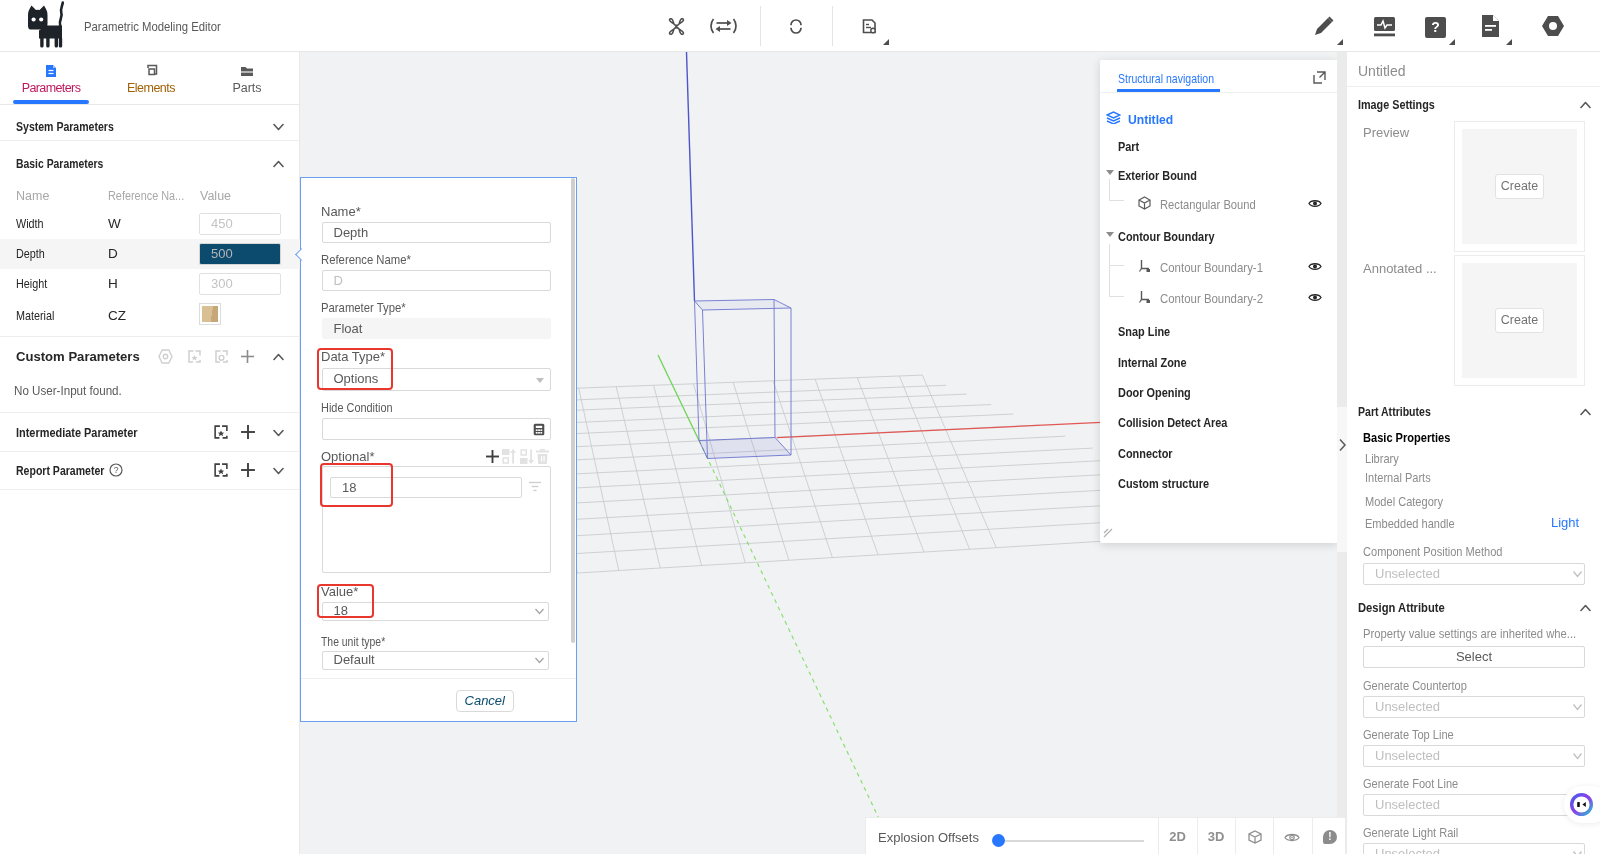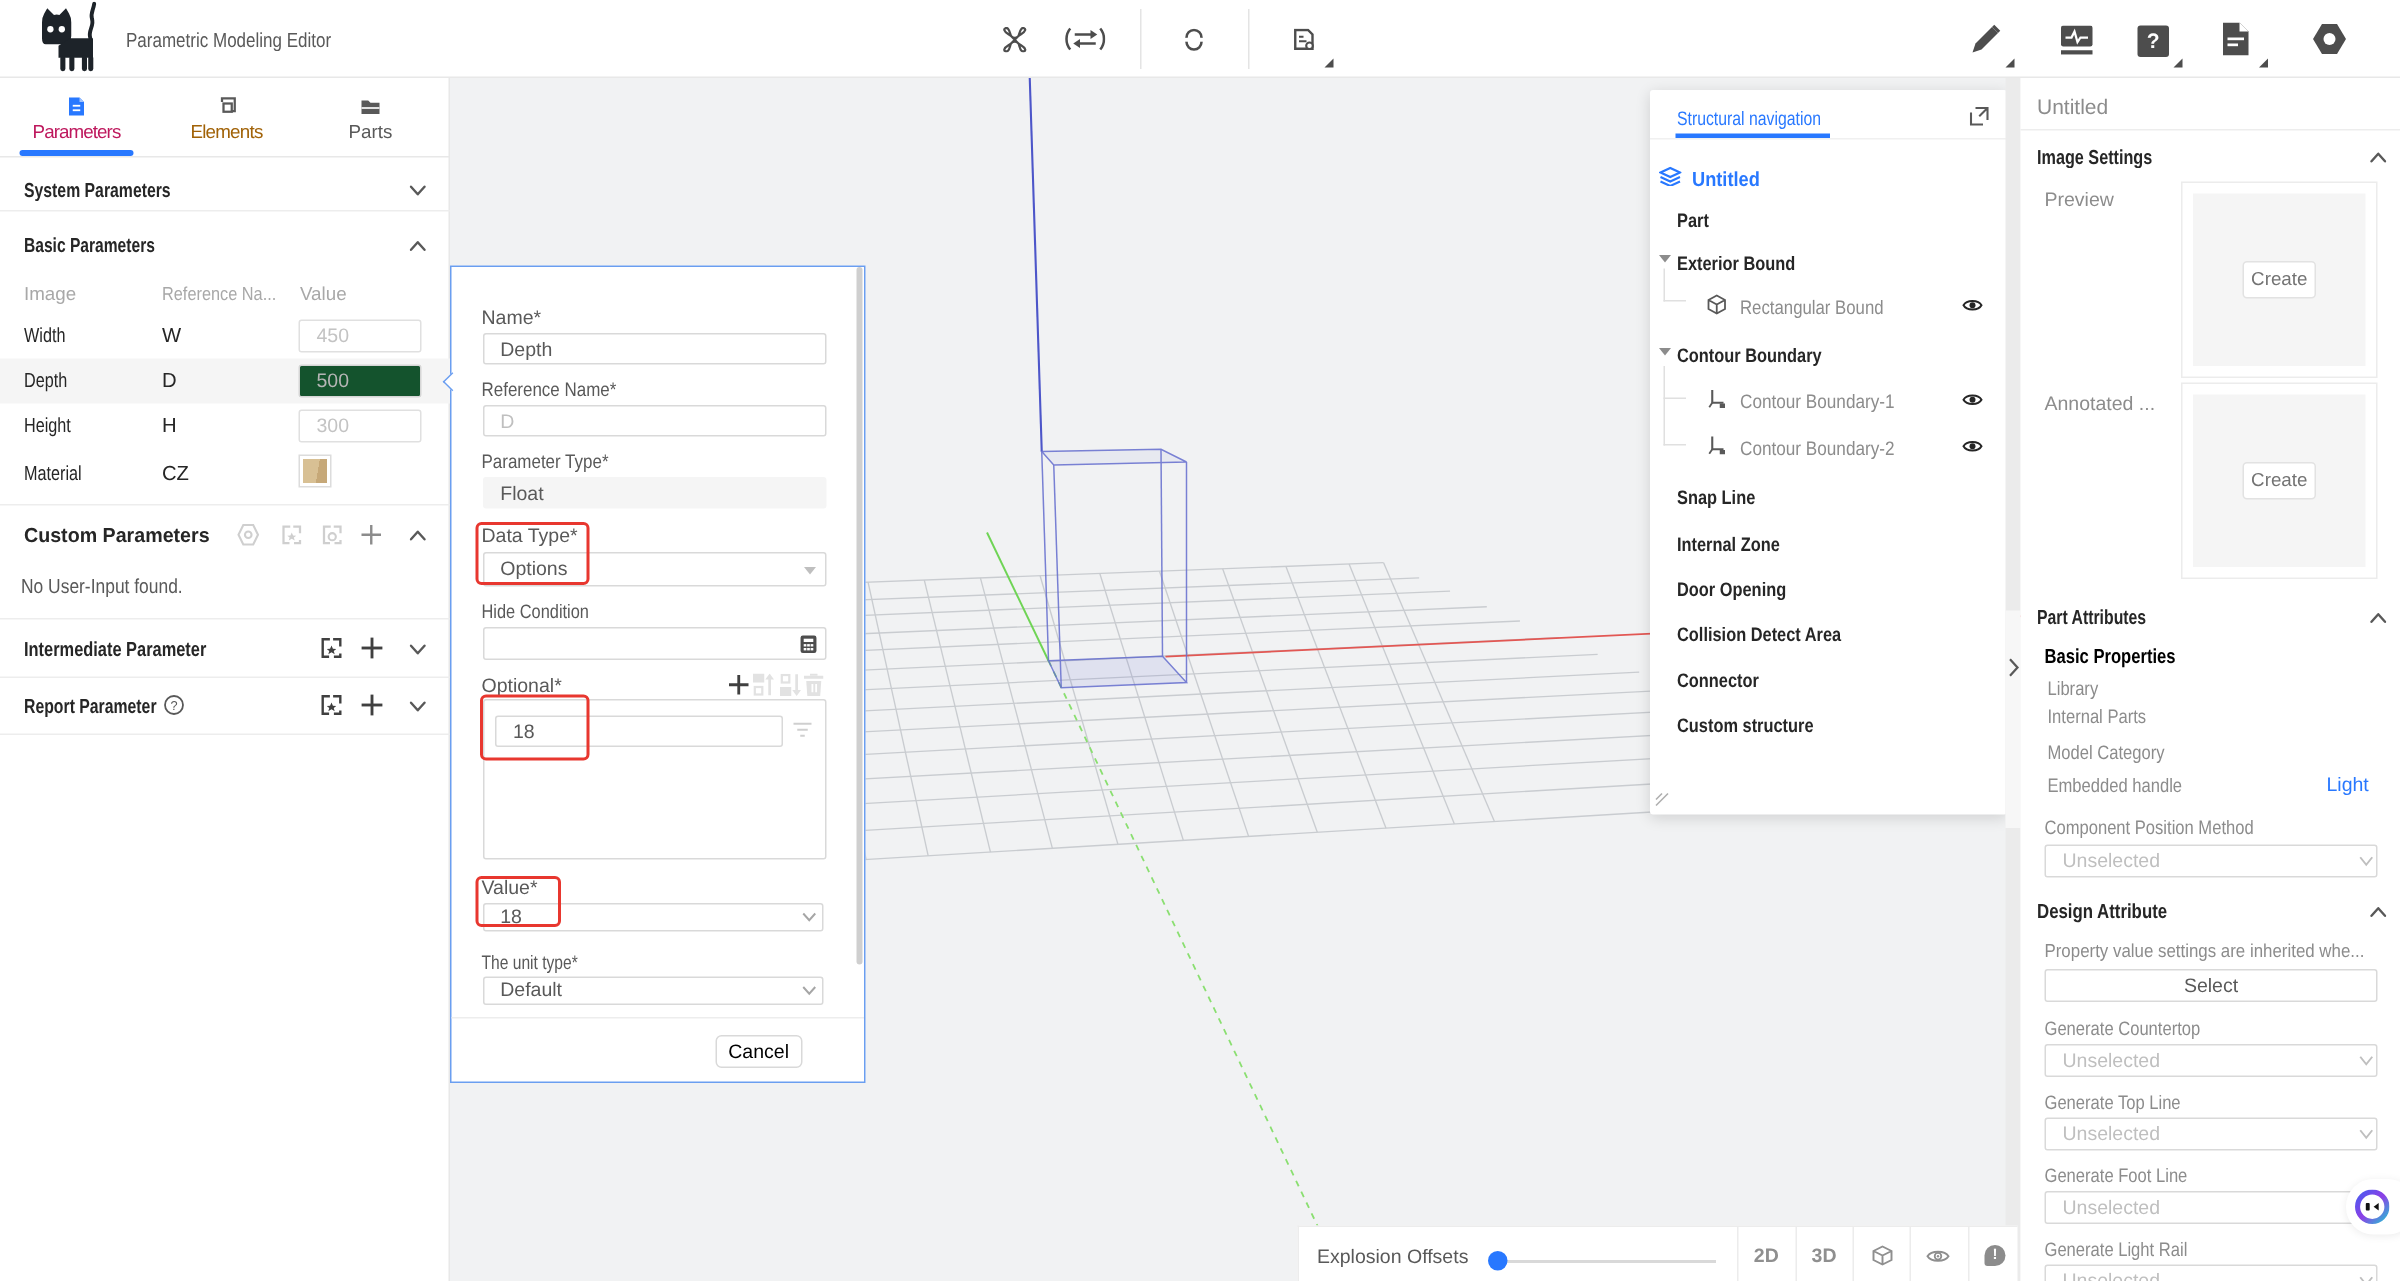--- a/index.html
+++ b/index.html
@@ -141,31 +141,31 @@
 
  <div class="abs" style="left:16px;top:67px;font-size:13.5px;font-weight:bold;color:#262626;transform:scaleX(.78);transform-origin:0 50%;">System Parameters</div>
  <svg class="abs" style="left:273px;top:70px;" width="11" height="11" viewBox="0 0 11 11">
       <path d="M1 2.5 L5.5 7.5 L10 2.5" fill="none" stroke="#595959" stroke-width="1.6" stroke-linecap="round" stroke-linejoin="round"></path>
     </svg>
  <div class="abs" style="left:0;top:88px;width:300px;height:1px;background:#ededed;"></div>
  <div class="abs" style="left:16px;top:104px;font-size:13.5px;font-weight:bold;color:#262626;transform:scaleX(.77);transform-origin:0 50%;">Basic Parameters</div>
  <svg class="abs" style="left:273px;top:107px;" width="11" height="11" viewBox="0 0 11 11">
       <path d="M1 7.5 L5.5 2.5 L10 7.5" fill="none" stroke="#595959" stroke-width="1.6" stroke-linecap="round" stroke-linejoin="round"></path>
     </svg>
- <div class="abs" style="left:16px;top:137px;font-size:12.5px;color:#a8a8a8;">Image</div>
+ <div class="abs" style="left:16px;top:137px;font-size:12.5px;color:#a8a8a8;">Name</div>
  <div class="abs" style="left:108px;top:137px;font-size:12.5px;color:#a8a8a8;transform:scaleX(.87);transform-origin:0 50%;">Reference Na...</div>
  <div class="abs" style="left:200px;top:137px;font-size:12.5px;color:#a8a8a8;">Value</div>
 
  <div class="abs" style="left:0;top:187px;width:300px;height:30px;background:#f5f5f5;"></div>
  <div class="abs" style="left:16px;top:164px;font-size:13.5px;color:#262626;transform:scaleX(.8);transform-origin:0 50%;">Width</div>
  <div class="abs" style="left:108px;top:164px;font-size:13.5px;color:#262626;">W</div>
  <div class="abs" style="left:199px;top:161px;width:82px;height:22px;border:1px solid #e0e0e0;border-radius:2px;background:#fff;font-size:13px;color:#c3c3c3;line-height:20px;padding-left:11px;">450</div>
  <div class="abs" style="left:16px;top:194px;font-size:13.5px;color:#262626;transform:scaleX(.8);transform-origin:0 50%;">Depth</div>
  <div class="abs" style="left:108px;top:194px;font-size:13.5px;color:#262626;">D</div>
- <div class="abs" style="left:199px;top:191px;width:82px;height:22px;border:1px solid #d6d6d6;border-radius:2px;background:#14532d;font-size:13px;color:#b5b5b5;line-height:20px;padding-left:11px;">500</div>
+ <div class="abs" style="left:199px;top:191px;width:82px;height:22px;border:1px solid #d6d6d6;border-radius:2px;background:#0c4a6e;font-size:13px;color:#b5b5b5;line-height:20px;padding-left:11px;">500</div>
  <div class="abs" style="left:16px;top:224px;font-size:13.5px;color:#262626;transform:scaleX(.8);transform-origin:0 50%;">Height</div>
  <div class="abs" style="left:108px;top:224px;font-size:13.5px;color:#262626;">H</div>
  <div class="abs" style="left:199px;top:221px;width:82px;height:22px;border:1px solid #e0e0e0;border-radius:2px;background:#fff;font-size:13px;color:#c3c3c3;line-height:20px;padding-left:11px;">300</div>
  <div class="abs" style="left:16px;top:256px;font-size:13.5px;color:#262626;transform:scaleX(.8);transform-origin:0 50%;">Material</div>
  <div class="abs" style="left:108px;top:256px;font-size:13.5px;color:#262626;">CZ</div>
  <div class="abs" style="left:199px;top:251px;width:22px;height:22px;border:1px solid #dcdcdc;background:#fff;padding:2px;">
       <div style="width:16px;height:16px;background:linear-gradient(100deg,#d8c094 60%,#c6a878 60%);"></div>
     </div>
  <div class="abs" style="left:0;top:284px;width:300px;height:1px;background:#ededed;"></div>
 
@@ -297,21 +297,21 @@
 <svg class="abs" style="left:534px;top:606px;" width="11" height="11" viewBox="0 0 11 11">
       <path d="M1.5 3 L5.5 7.5 L9.5 3" fill="none" stroke="#a6a6a6" stroke-width="1.3"></path>
     </svg>
 <div class="abs" style="left:316.5px;top:584px;width:57.5px;height:33.5px;border:2.5px solid #e8372f;border-radius:4px;z-index:5;"></div>
 <div class="abs" style="left:321px;top:633.5px;font-size:13px;color:#595959;transform:scaleX(.8);transform-origin:0 50%;">The unit type*</div>
 <div class="abs" style="left:321.5px;top:651px;width:227px;height:18.5px;background:#fff;border:1px solid #d9d9d9;border-radius:2px;font-size:13px;color:#595959;line-height:16.5px;padding-left:11px;">Default</div>
 <svg class="abs" style="left:534px;top:655px;" width="11" height="11" viewBox="0 0 11 11">
       <path d="M1.5 3 L5.5 7.5 L9.5 3" fill="none" stroke="#a6a6a6" stroke-width="1.3"></path>
     </svg>
 <div class="abs" style="left:301px;top:677.5px;width:275px;height:1px;background:#ededed;"></div>
-<div class="abs" style="left:477px;top:690px;width:57.5px;height:22px;border:1px solid #d9d9d9;border-radius:4px;background:#fff;font-size:13px;color:#000000;text-align:center;line-height:20px;">Cancel</div>
+<div class="abs" style="left:456px;top:690px;width:57.5px;height:22px;border:1px solid #d9d9d9;border-radius:4px;background:#fff;font-size:13px;color:#0c4a6e;text-align:center;line-height:20px;font-style:italic;">Cancel</div>
 <div class="abs" style="left:571px;top:178px;width:4px;height:465px;background:#cfcfcf;border-radius:2px;"></div>
 </div>
 
 <div class="abs" style="left:1100px;top:60px;width:238px;height:483px;background:#fff;border-radius:2px;box-shadow:0 2px 10px rgba(0,0,0,0.14);z-index:20;">
  <div class="abs" style="left:18px;top:11px;font-size:13px;color:#2878ff;transform:scaleX(.81);transform-origin:0 50%;">Structural navigation</div>
  <div class="abs" style="left:17px;top:29px;width:103px;height:2.5px;background:#2878ff;"></div>
  <svg class="abs" style="left:213px;top:11px;" width="13" height="13" viewBox="0 0 13 13">
   <path d="M1 4 V12 H9 M4 1 H12 V9 M12 1 L6.5 6.5 M12 1 L8.5 1 M12 1 L12 4.5" fill="none" stroke="#595959" stroke-width="1.4"></path>
  </svg>
  <div class="abs" style="left:0;top:32px;width:238px;height:1px;background:#f0f0f0;"></div>

